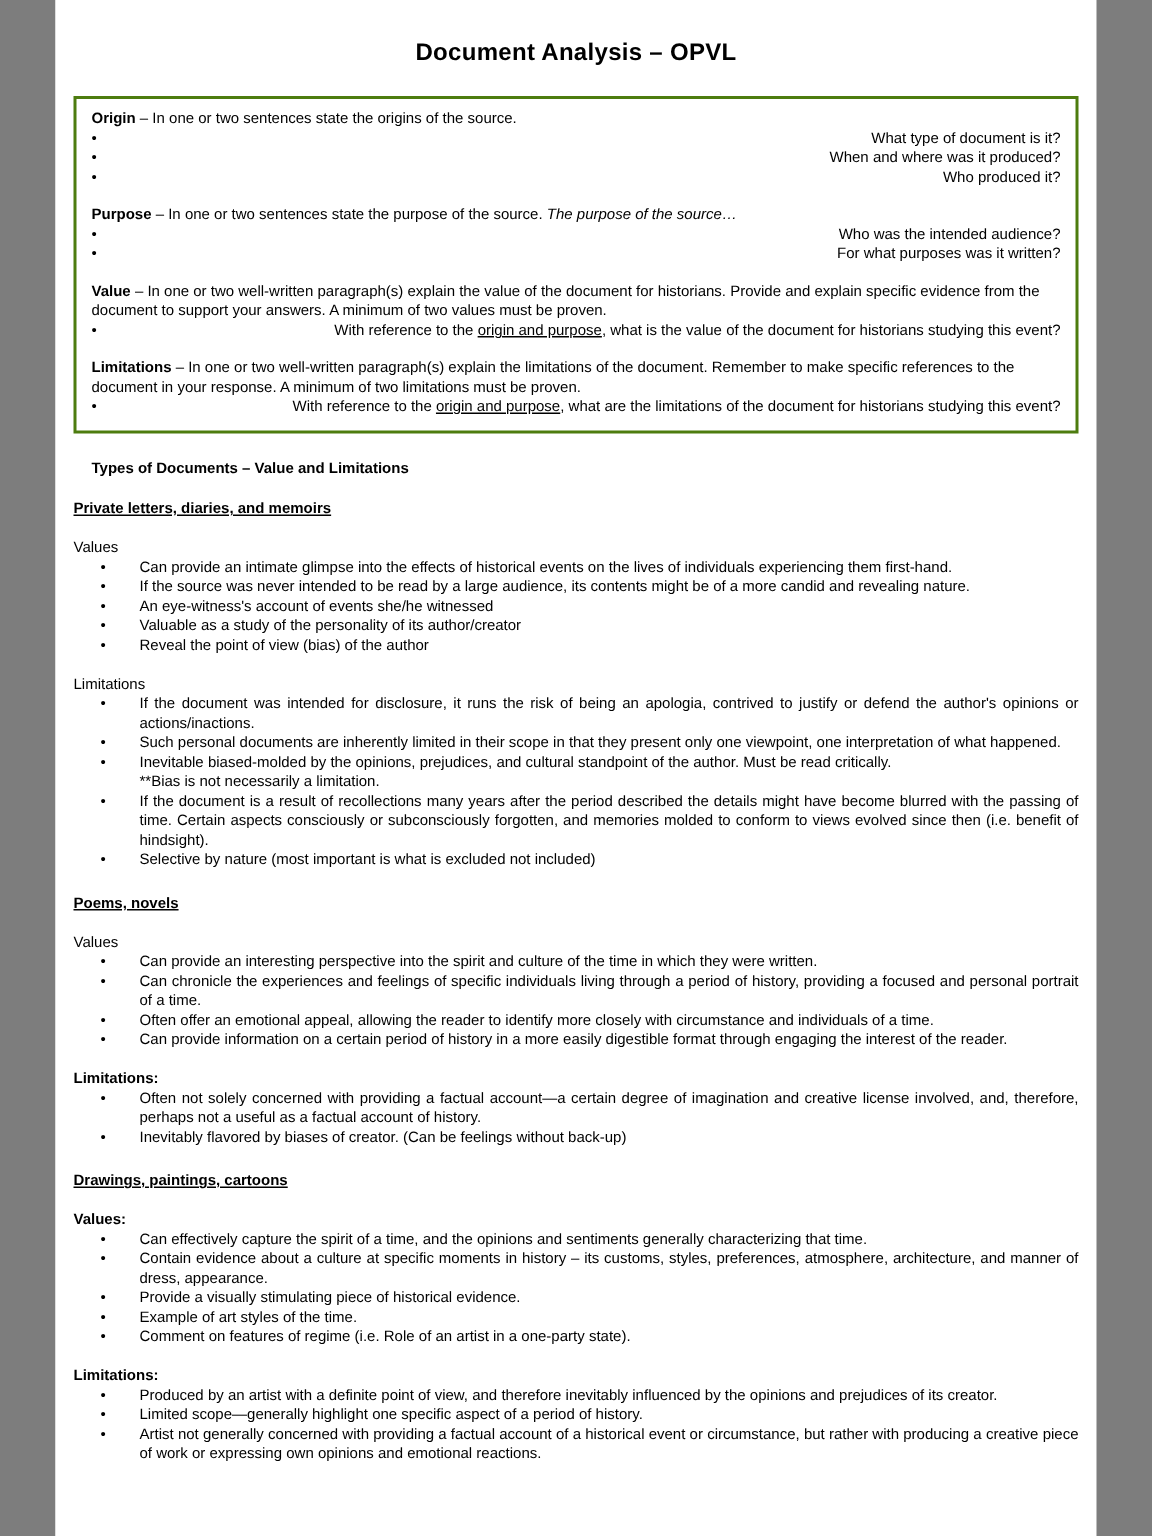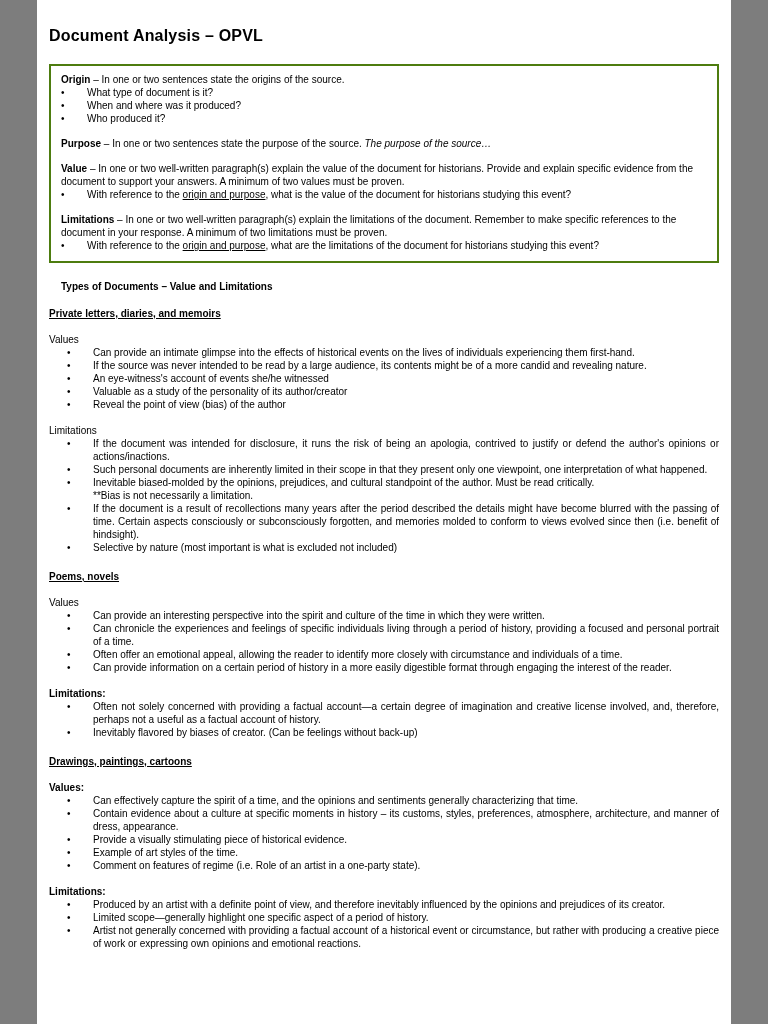--- a/index.html
+++ b/index.html
@@ -13,42 +13,42 @@
   .viewer { display: flex; width: 768px; min-height: 1024px; align-items: stretch; }
   .gutter { flex: 0 0 37px; background: #7d7d7d; }
   .page {
     flex: 1 1 auto;
     background: #ffffff;
     padding: 22px 12px 60px 12px;
     font-size: 10px;
     line-height: 13px;
   }
   .title {
-    text-align: left;
+    text-align: center;
     font-size: 16px;
     line-height: 20px;
     font-weight: bold;
     margin: 4px 0 18px 0;
     letter-spacing: 0.2px;
   }
   .opvl-box {
     border: 2px solid #4d7c0f;
     padding: 7px 10px 9px 10px;
     margin-bottom: 17px;
   }
   .box-group { margin-bottom: 12px; }
   .box-group.last { margin-bottom: 0; }
   .box-para { margin: 0; }
   .term { font-weight: bold; }
   .italic { font-style: italic; text-align: center; }
   .underline { text-decoration: underline; }
   ul.bullets { list-style: none; margin: 0; padding: 0; }
   ul.bullets li { position: relative; padding-left: 26px; margin: 0; }
   ul.bullets li::before { content: "\2022"; position: absolute; left: 0; top: 0; }
-  .box-bullets { margin-left: 22px; }
+  .box-bullets { margin-left: 22px; text-align: right; }
   .types-heading { font-weight: bold; margin: 0 0 14px 12px; font-size: 10px; }
   .dt-heading {
     font-weight: bold;
     text-decoration: underline;
     font-size: 10px;
     margin: 0 0 13px 0;
   }
   .group-label { margin: 0; }
   .group-label.bold { font-weight: bold; margin-top: 12px; }
   .doc-type ul.bullets { margin-left: 18px; margin-bottom: 13px; }
@@ -71,20 +71,24 @@
         <p class="box-para"><span class="term">Origin</span><span> – In one or two sentences state the origins of the source.</span></p>
         <ul class="bullets box-bullets">
             <li>What type of document is it?</li>
             <li>When and where was it produced?</li>
             <li>Who produced it?</li>
           </ul>
       </div>
 
       <div class="box-group">
         <p class="box-para"><span class="term">Purpose</span><span> – In one or two sentences state the purpose of the source.  </span><span class="italic">The purpose of the source…</span></p>
+        <ul class="bullets box-bullets">
+            <li>Who was the intended audience?</li>
+            <li>For what purposes was it written?</li>
+          </ul>
       </div>
 
       <div class="box-group">
         <p class="box-para"><span class="term">Value</span><span> – In one or two well-written paragraph(s) explain the value of the document for historians. Provide and explain specific evidence from the document to support your answers.  A minimum of two values must be proven.</span></p>
         <ul class="bullets box-bullets">
           <li><span>With reference to the </span><span class="underline">origin and purpose</span><span>, what is the value of the document for historians studying this event?</span></li>
         </ul>
       </div>
 
       <div class="box-group last">

